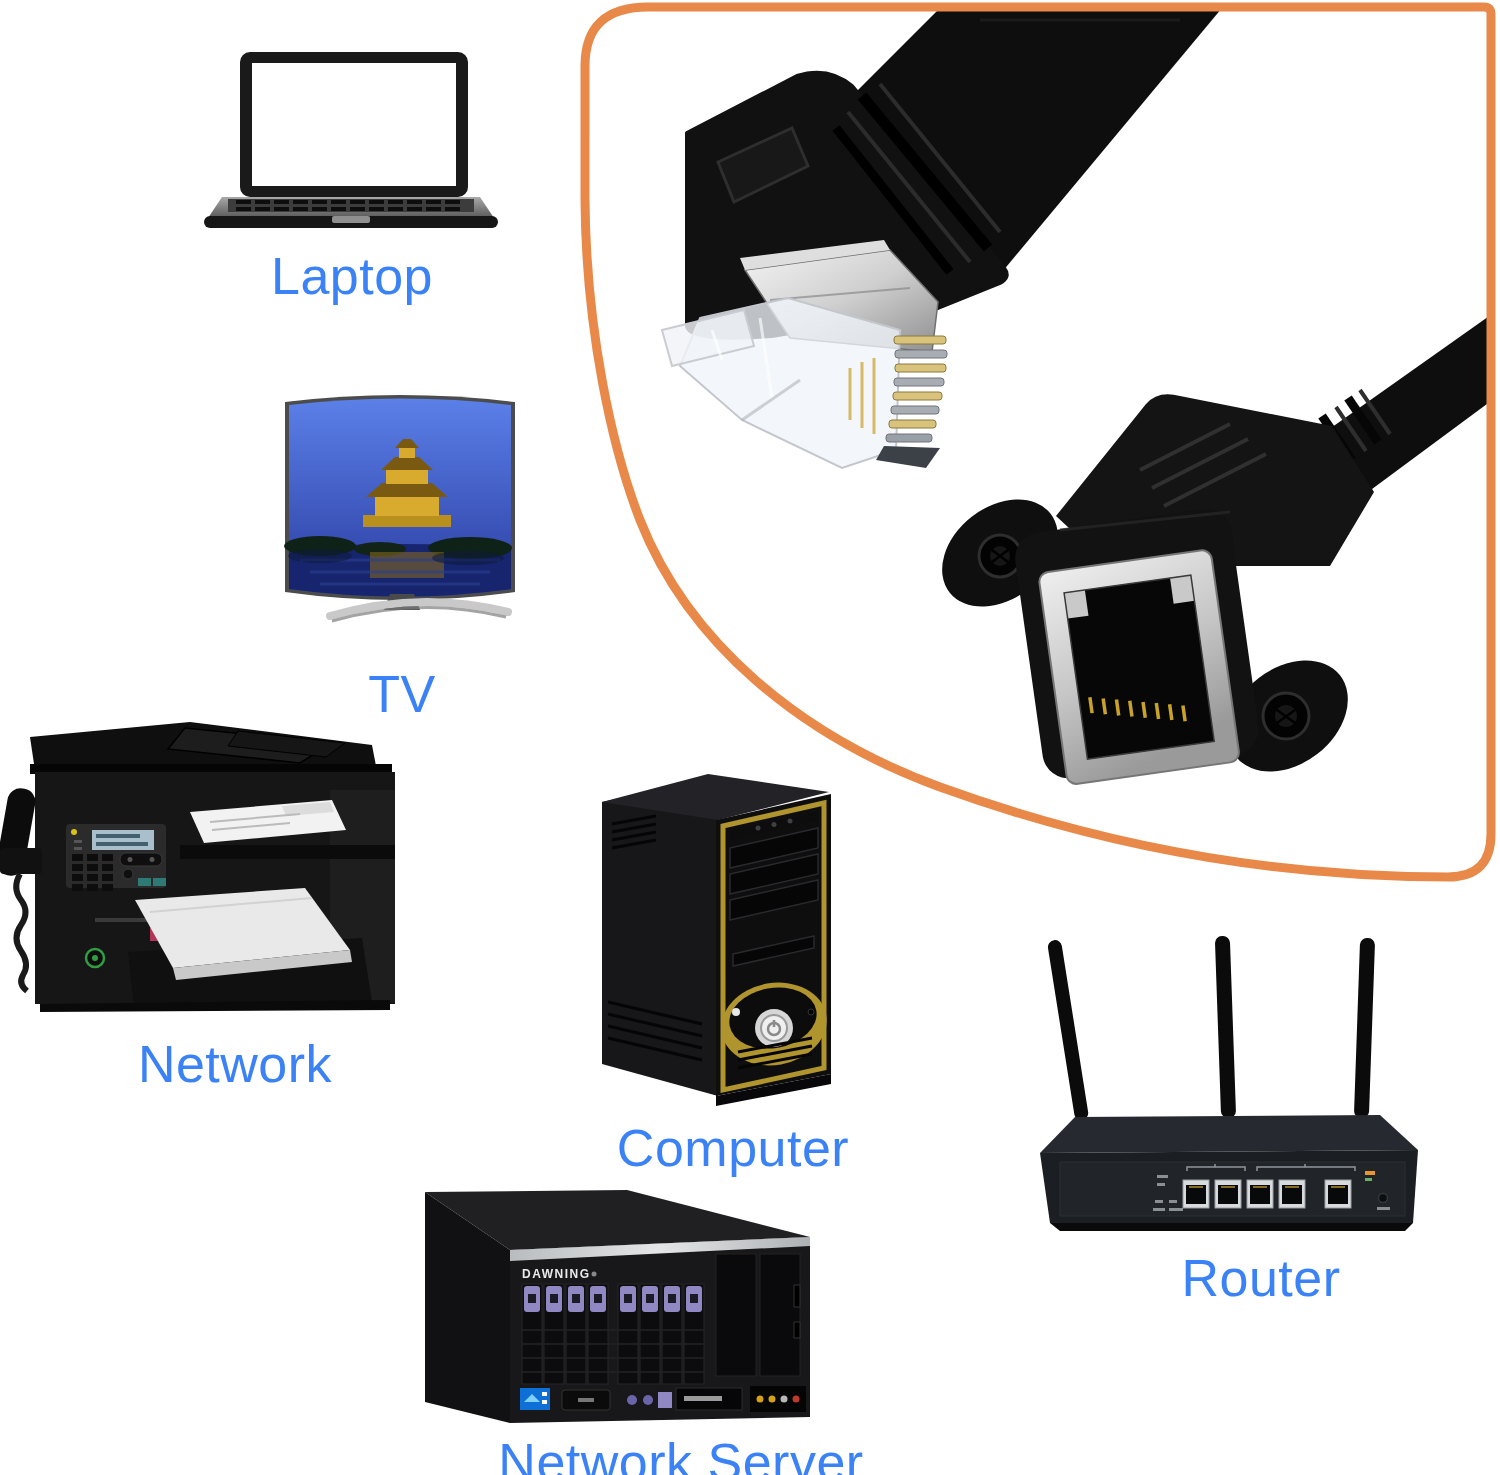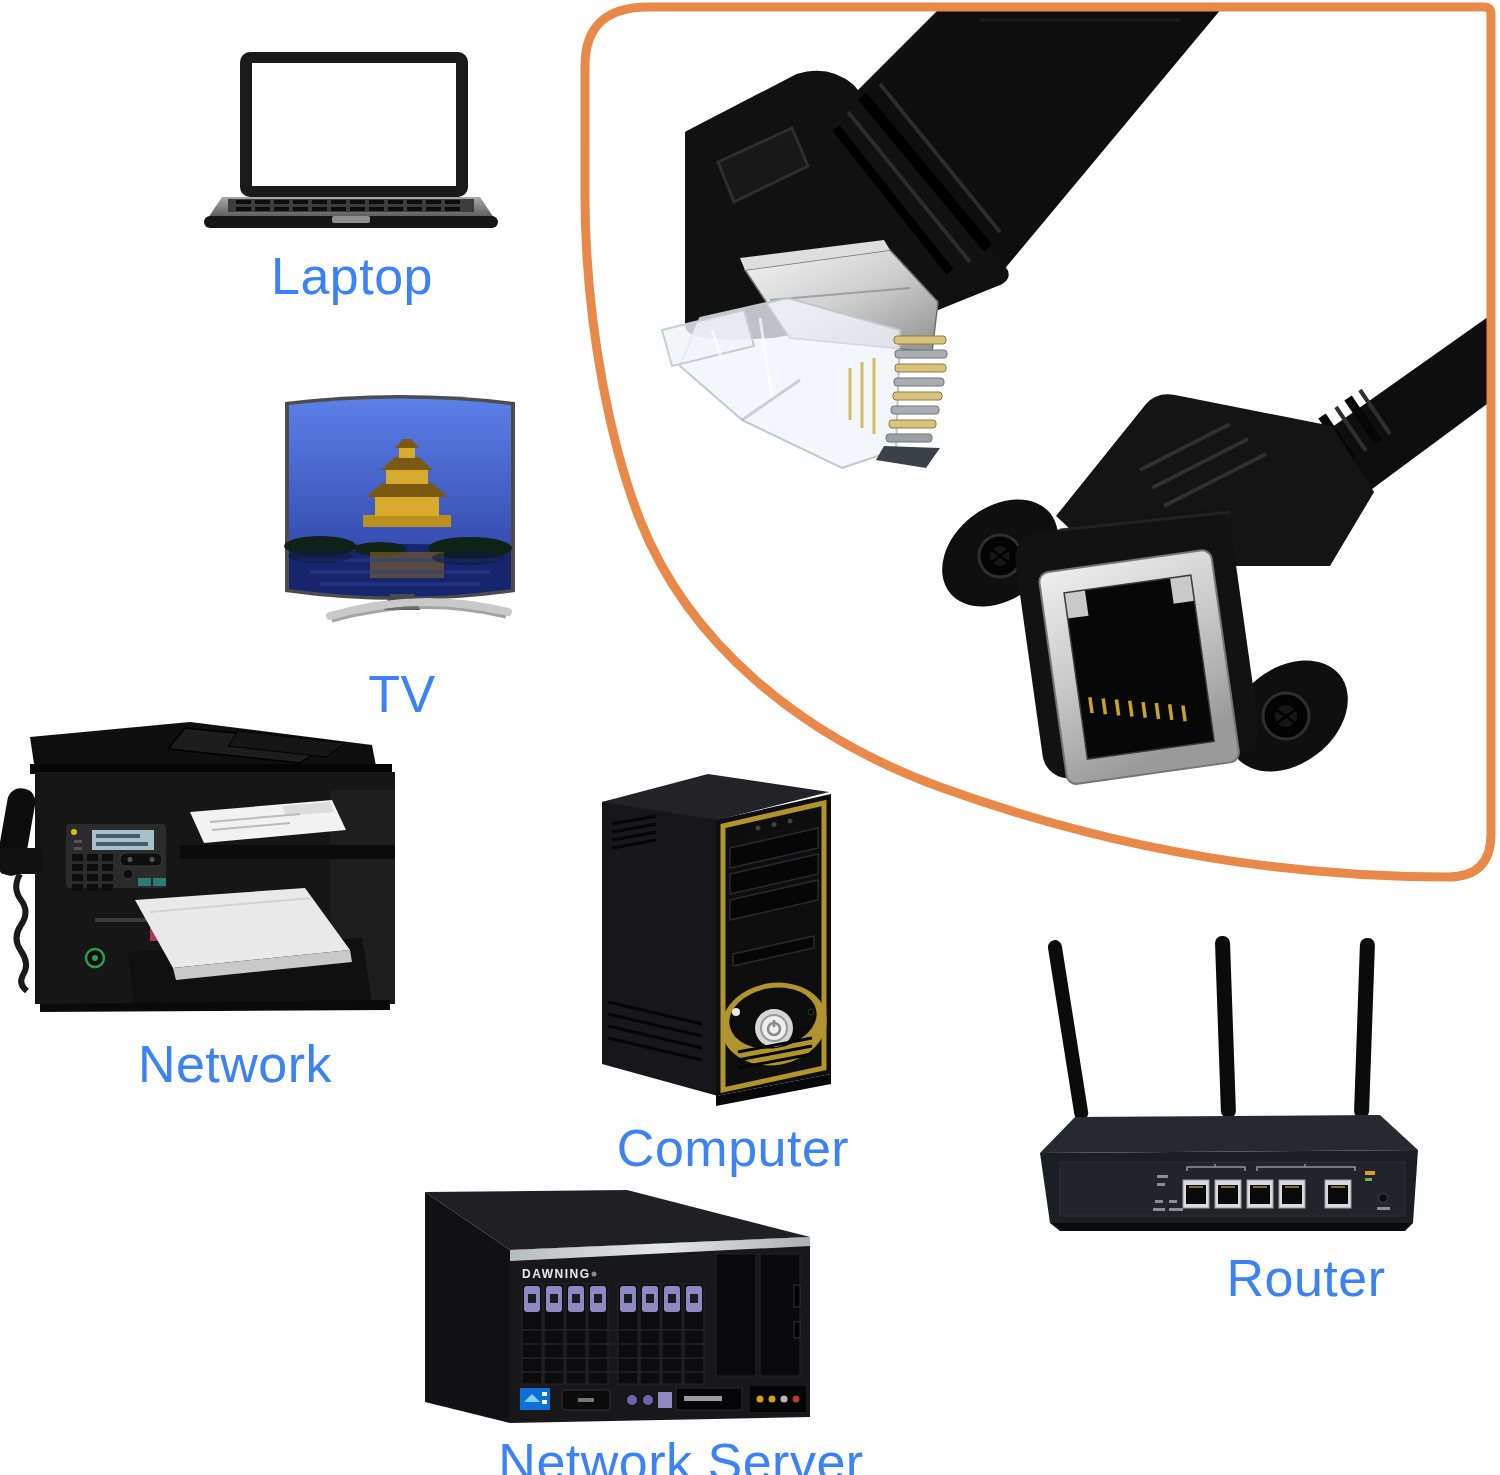--- a/index.html
+++ b/index.html
@@ -433,15 +433,15 @@
     <circle cx="348" cy="270" r="4.5" fill="#0c0d0f" stroke="#34383c" stroke-width="1.5"></circle>
     <rect x="342" y="279" width="13" height="3" fill="#8a8f94"></rect>
   </g>
 </svg>
 
 <div class="label" style="left:352px;top:246px">Laptop</div>
 <div class="label" style="left:402px;top:664px">TV</div>
 <div class="label" style="left:235px;top:1034px">Network</div>
 <div class="label" style="left:733px;top:1118px">Computer</div>
 <div class="label" style="left:681px;top:1432px">Network Server</div>
-<div class="label" style="left:1306px;top:1248px">Router</div>
+<div class="label" style="left:1261px;top:1248px">Router</div>
 
 </div>
 
 </body></html>

